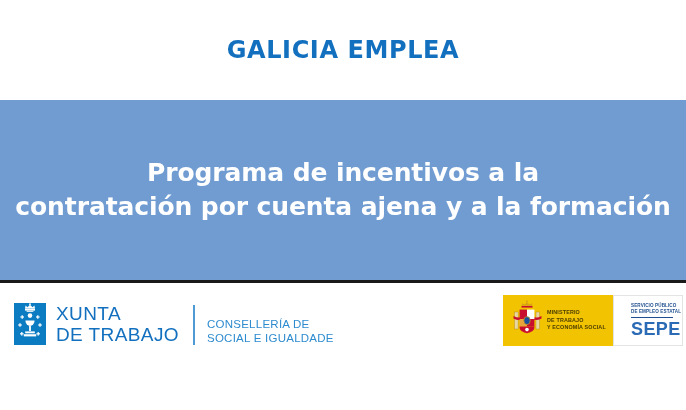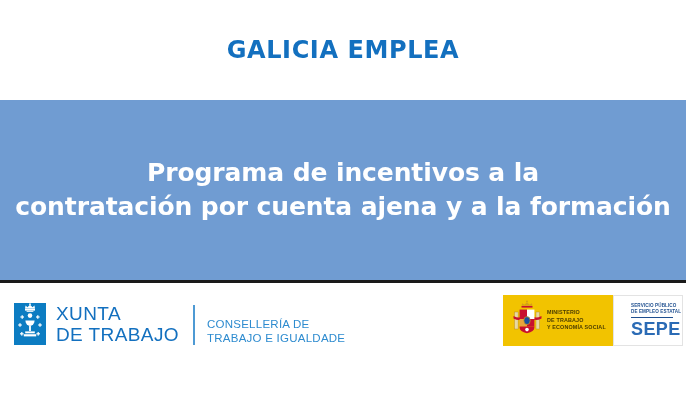--- a/index.html
+++ b/index.html
@@ -226,21 +226,21 @@
 
     <div class="xunta-wordmark">
       <div>XUNTA</div>
       <div>DE TRABAJO</div>
     </div>
 
     <div class="xunta-divider"></div>
 
     <div class="consellería">
       <div>CONSELLERÍA DE</div>
-      <div>TRABAJO E IGUALDADE</div>
+      <div>SOCIAL E IGUALDADE</div>
     </div>
   </div>
 
   <div class="ministry-logo">
     <span style="flex:none;margin-left:7px;">
       <svg viewBox="0 0 34 40" width="34" height="40" aria-hidden="true">
 
         <g>
           <path d="M11.5 7.0 h11 v1.6 h-11 Z" fill="#C8102E"></path>
           <path d="M11.5 6.8 L12.2 4.2 L14.2 5.8 L17 3.4 L19.8 5.8 L21.8 4.2 L22.5 6.8 Z" fill="#D4A017"></path>

